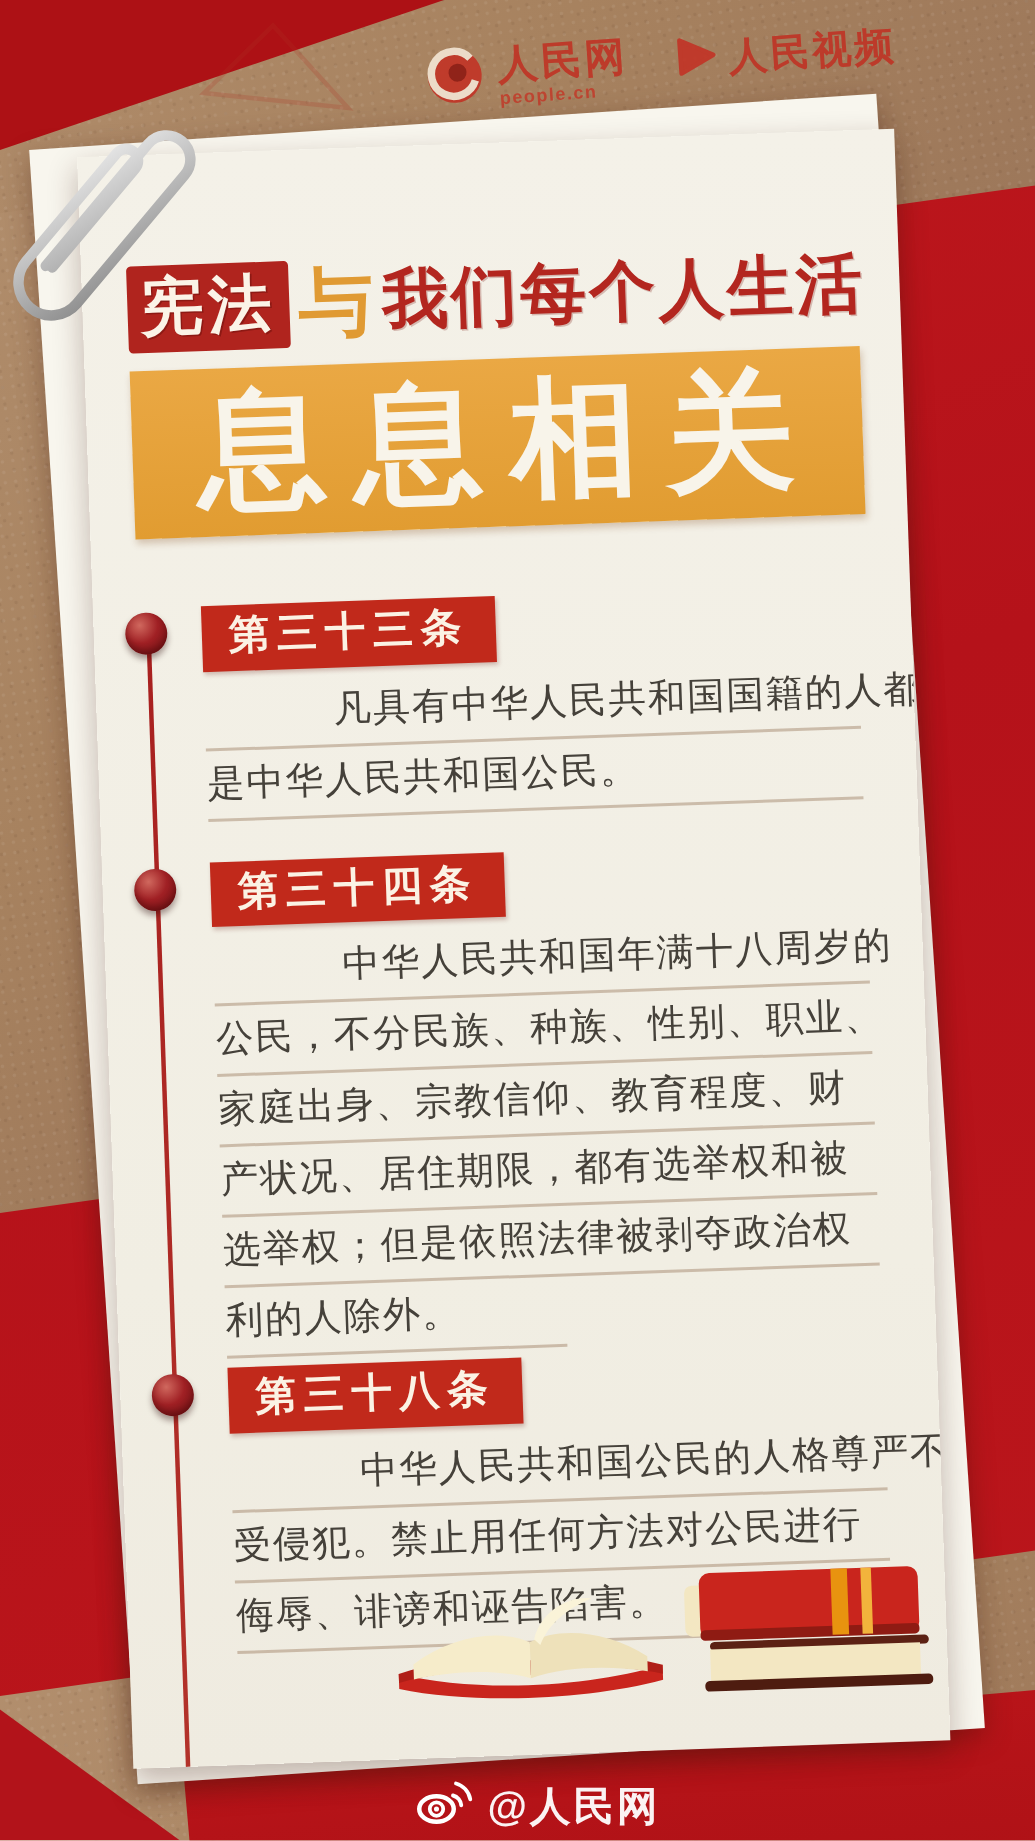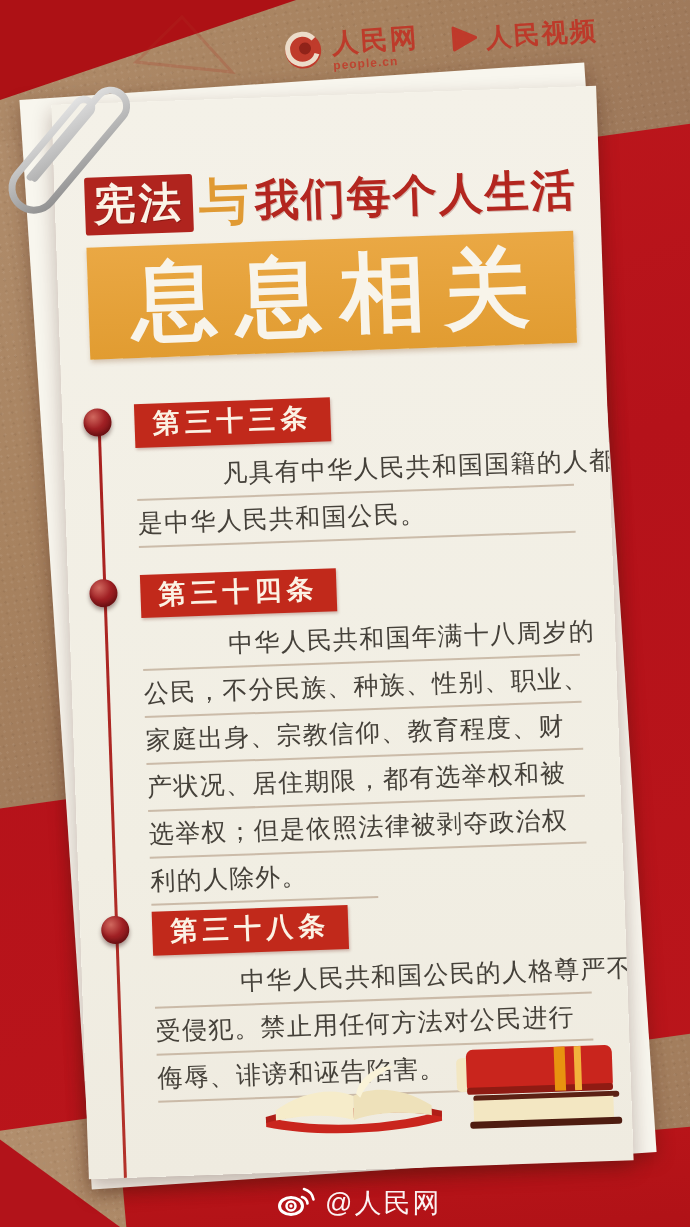--- a/index.html
+++ b/index.html
@@ -78,21 +78,21 @@
   .bline.indent{text-indent:86px;}
   .bline.w52{width:52%;}
   .bline.w72{width:72%;}
 
   
   .books{position:absolute;right:-8px;bottom:18px;z-index:2;}
 
   
   .footer{position:absolute;left:276px;top:1184px;display:flex;align-items:center;gap:9px;
           z-index:9;color:#ffffff;}
-  .footer .credit{font-size:27px;font-weight:400;letter-spacing:2px;opacity:.95;}
+  .footer .credit{font-size:27px;font-weight:700;letter-spacing:2px;opacity:.95;}
 </style>
 </head>
 <body>
 
 <div class="stage">
 
   <div class="kraft kraft-top"></div>
   <div class="kraft kraft-left"></div>
   <div class="kraft kraft-bottom"></div>
   <div class="red-corner-tl"></div>

